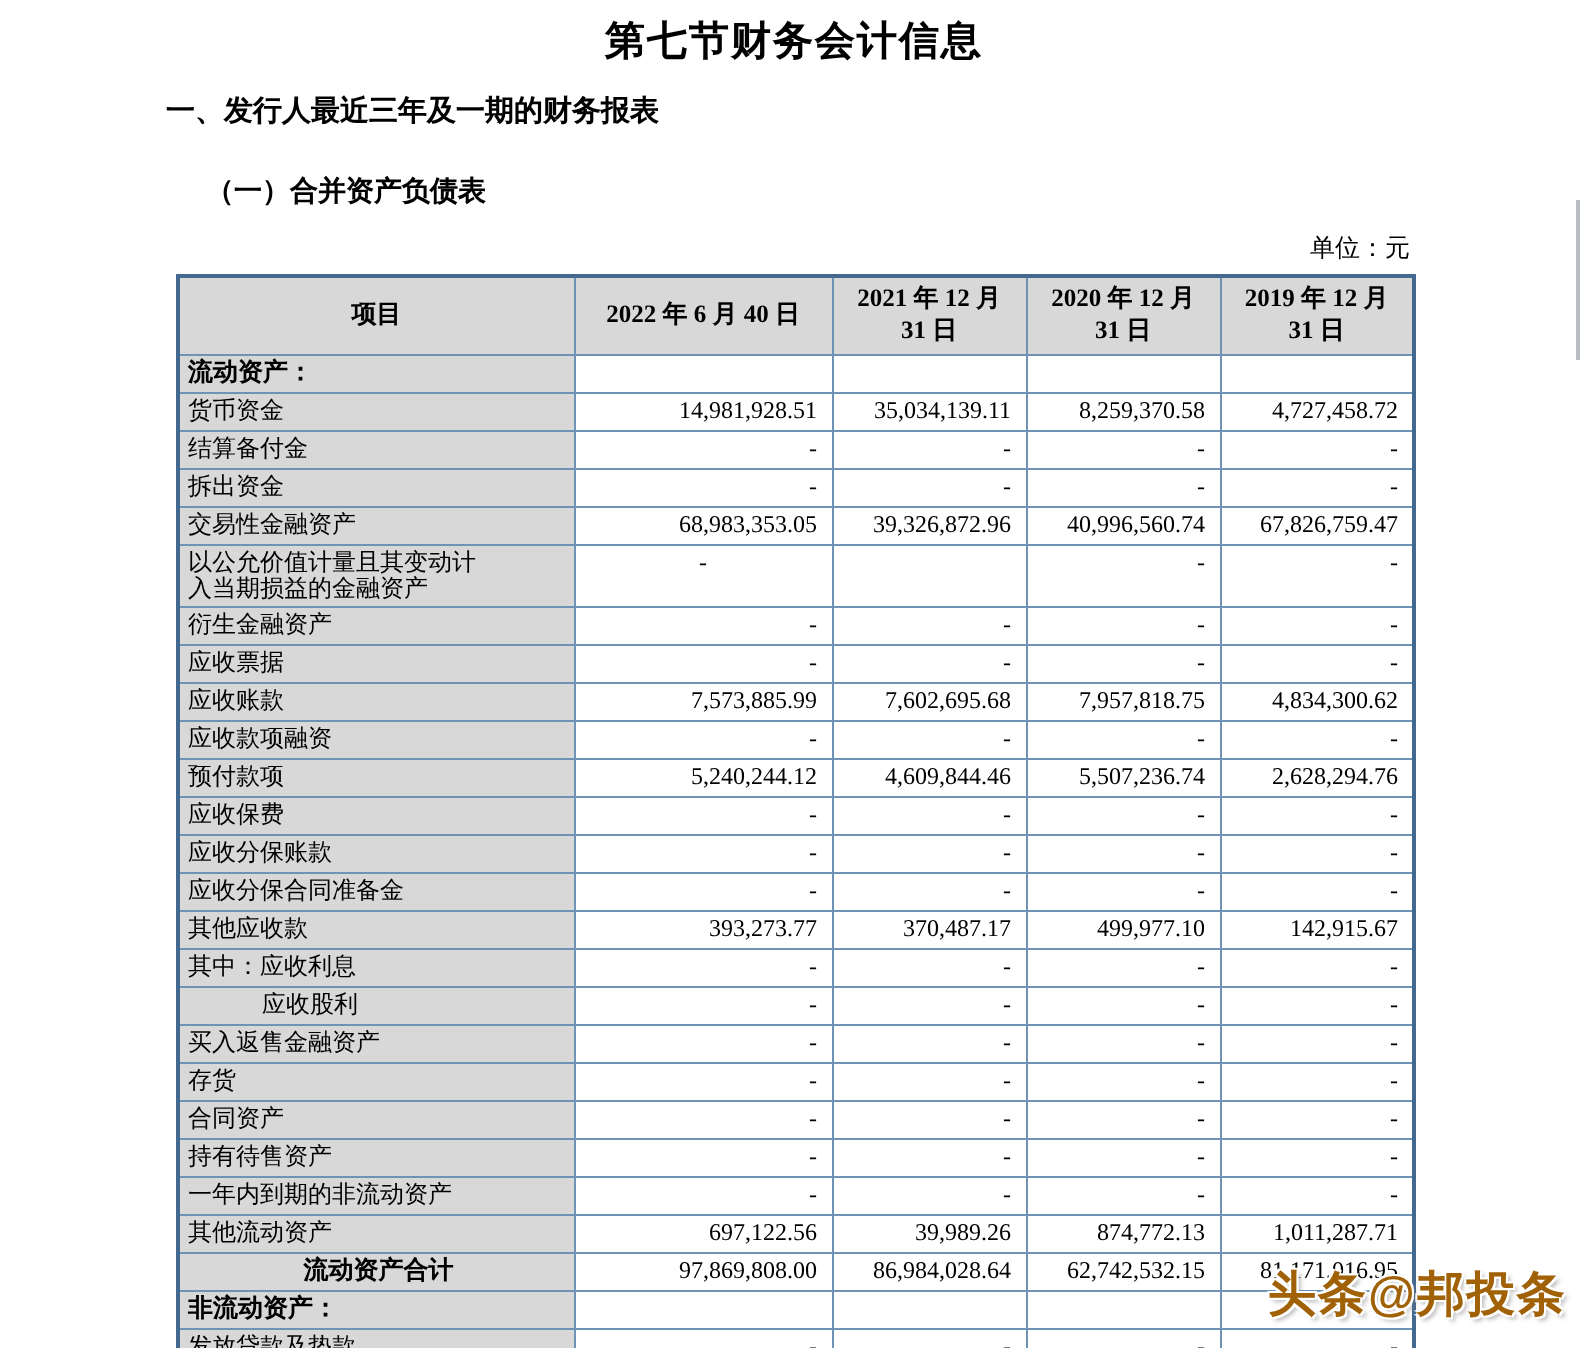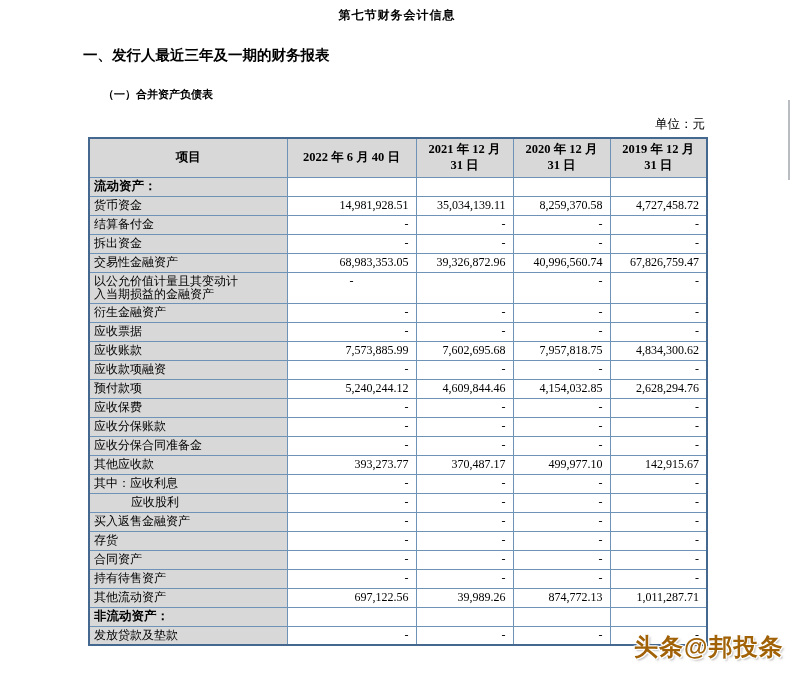--- a/index.html
+++ b/index.html
@@ -9,36 +9,36 @@
     overflow: hidden;
     background: #ffffff;
     color: #000;
     font-family: "Liberation Serif", "DejaVu Serif", serif;
   }
   .doc-title {
     position: absolute;
     top: 7px; left: 0;
     width: 794px;
     text-align: center;
-    font-size: 12px;
+    font-size: 20px;
     font-weight: bold;
     font-family: "Liberation Sans", "DejaVu Sans", sans-serif;
     letter-spacing: 1px;
   }
   .section-heading {
     position: absolute;
     top: 46px; left: 83px;
     font-size: 14.5px;
     font-weight: bold;
     font-family: "Liberation Sans", "DejaVu Sans", sans-serif;
   }
   .subsection-heading {
     position: absolute;
     top: 87px; left: 103px;
-    font-size: 11px;
+    font-size: 14px;
     font-weight: bold;
     font-family: "Liberation Sans", "DejaVu Sans", sans-serif;
   }
   .unit-label {
     position: absolute;
     top: 116px; left: 88px;
     width: 617px;
     text-align: right;
     font-size: 12.5px;
   }
@@ -206,21 +206,21 @@
         <td class="label item">应收款项融资</td>
         <td class="value">-</td>
         <td class="value">-</td>
         <td class="value">-</td>
         <td class="value">-</td>
       </tr>
       <tr>
         <td class="label item">预付款项</td>
         <td class="value">5,240,244.12</td>
         <td class="value">4,609,844.46</td>
-        <td class="value">4,154,032.85</td>
+        <td class="value">5,507,236.74</td>
         <td class="value">2,628,294.76</td>
       </tr>
       <tr>
         <td class="label item">应收保费</td>
         <td class="value">-</td>
         <td class="value">-</td>
         <td class="value">-</td>
         <td class="value">-</td>
       </tr>
       <tr>
@@ -280,25 +280,39 @@
         <td class="value">-</td>
       </tr>
       <tr>
         <td class="label item">持有待售资产</td>
         <td class="value">-</td>
         <td class="value">-</td>
         <td class="value">-</td>
         <td class="value">-</td>
       </tr>
       <tr>
+        <td class="label item">一年内到期的非流动资产</td>
+        <td class="value">-</td>
+        <td class="value">-</td>
+        <td class="value">-</td>
+        <td class="value">-</td>
+      </tr>
+      <tr>
         <td class="label item">其他流动资产</td>
         <td class="value">697,122.56</td>
         <td class="value">39,989.26</td>
         <td class="value">874,772.13</td>
         <td class="value">1,011,287.71</td>
+      </tr>
+      <tr>
+        <td class="label total">流动资产合计</td>
+        <td class="value">97,869,808.00</td>
+        <td class="value">86,984,028.64</td>
+        <td class="value">62,742,532.15</td>
+        <td class="value">81,171,016.95</td>
       </tr>
       <tr>
         <td class="label section">非流动资产：</td>
         <td class="value"></td>
         <td class="value"></td>
         <td class="value"></td>
         <td class="value"></td>
       </tr>
       <tr>
         <td class="label item">发放贷款及垫款</td>

